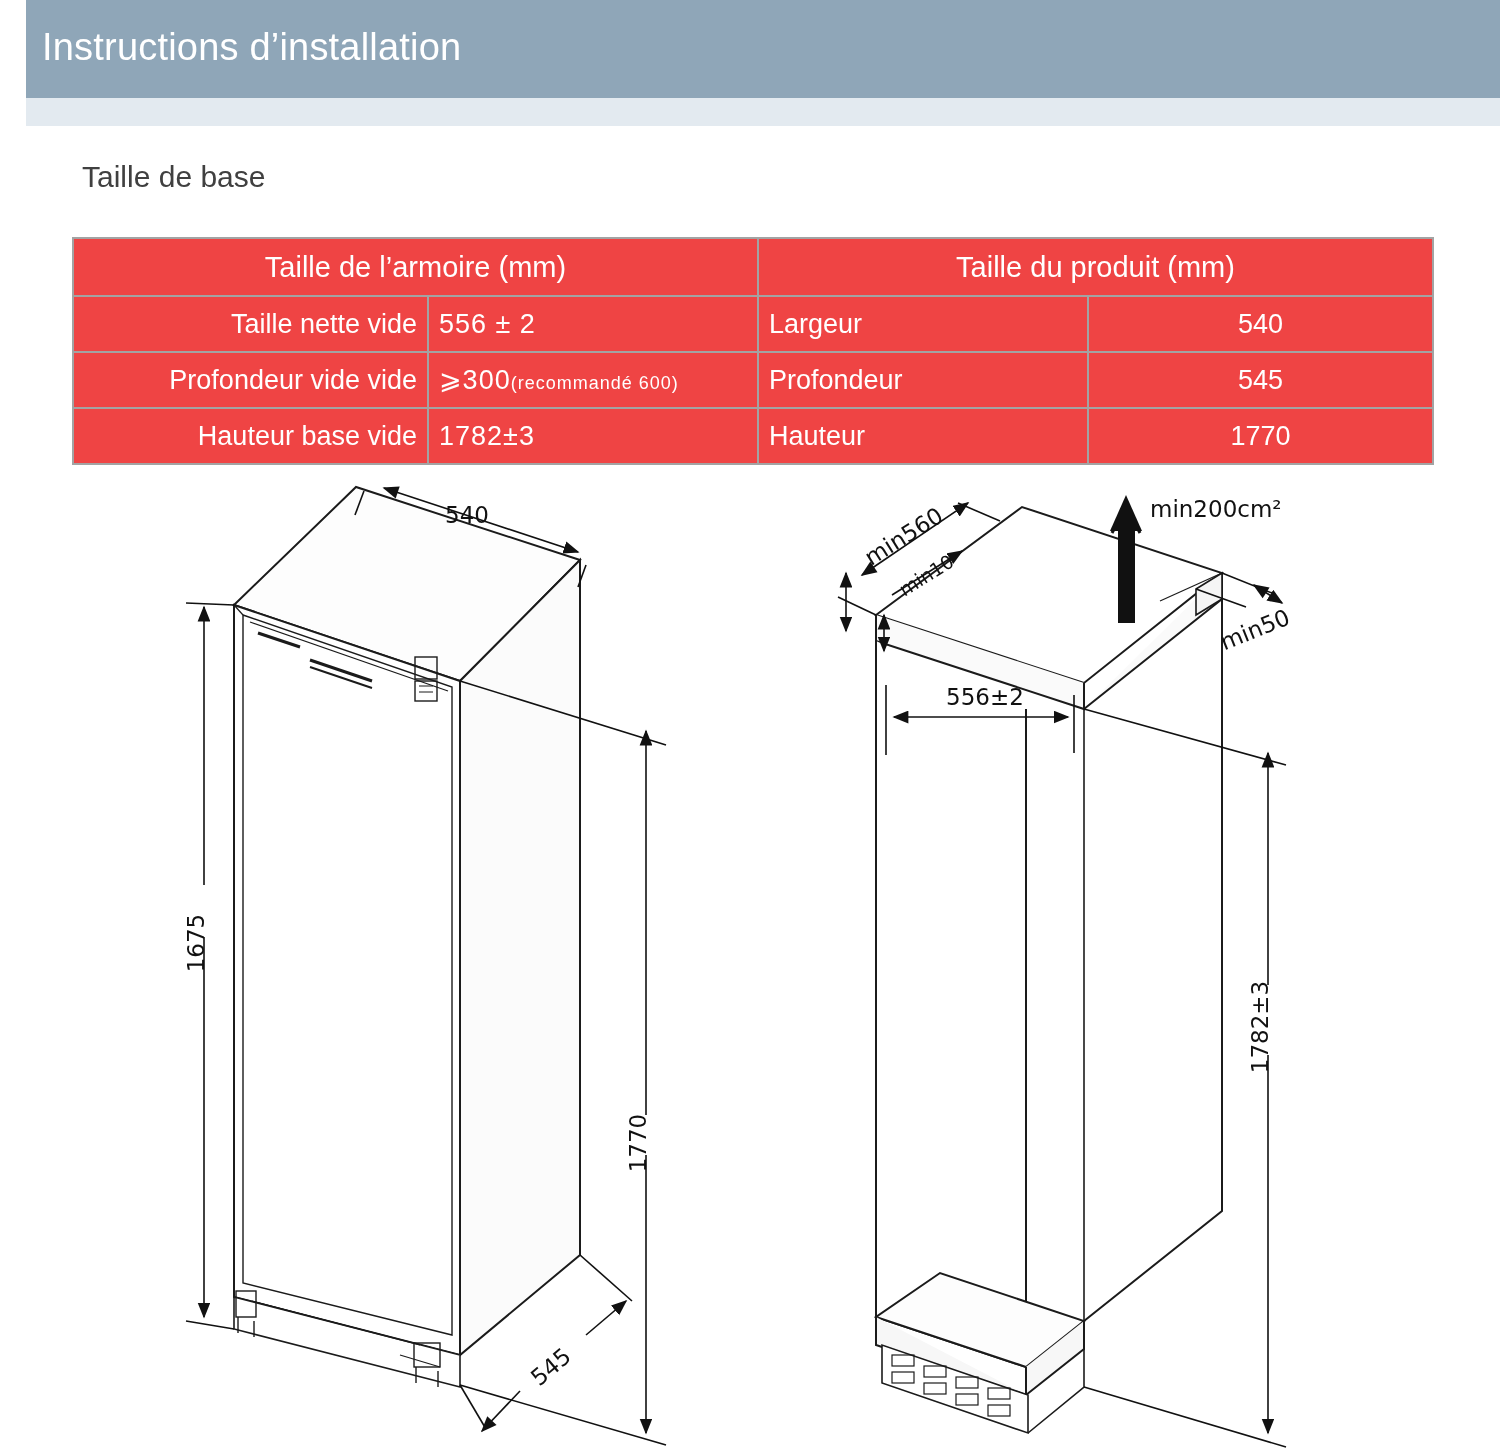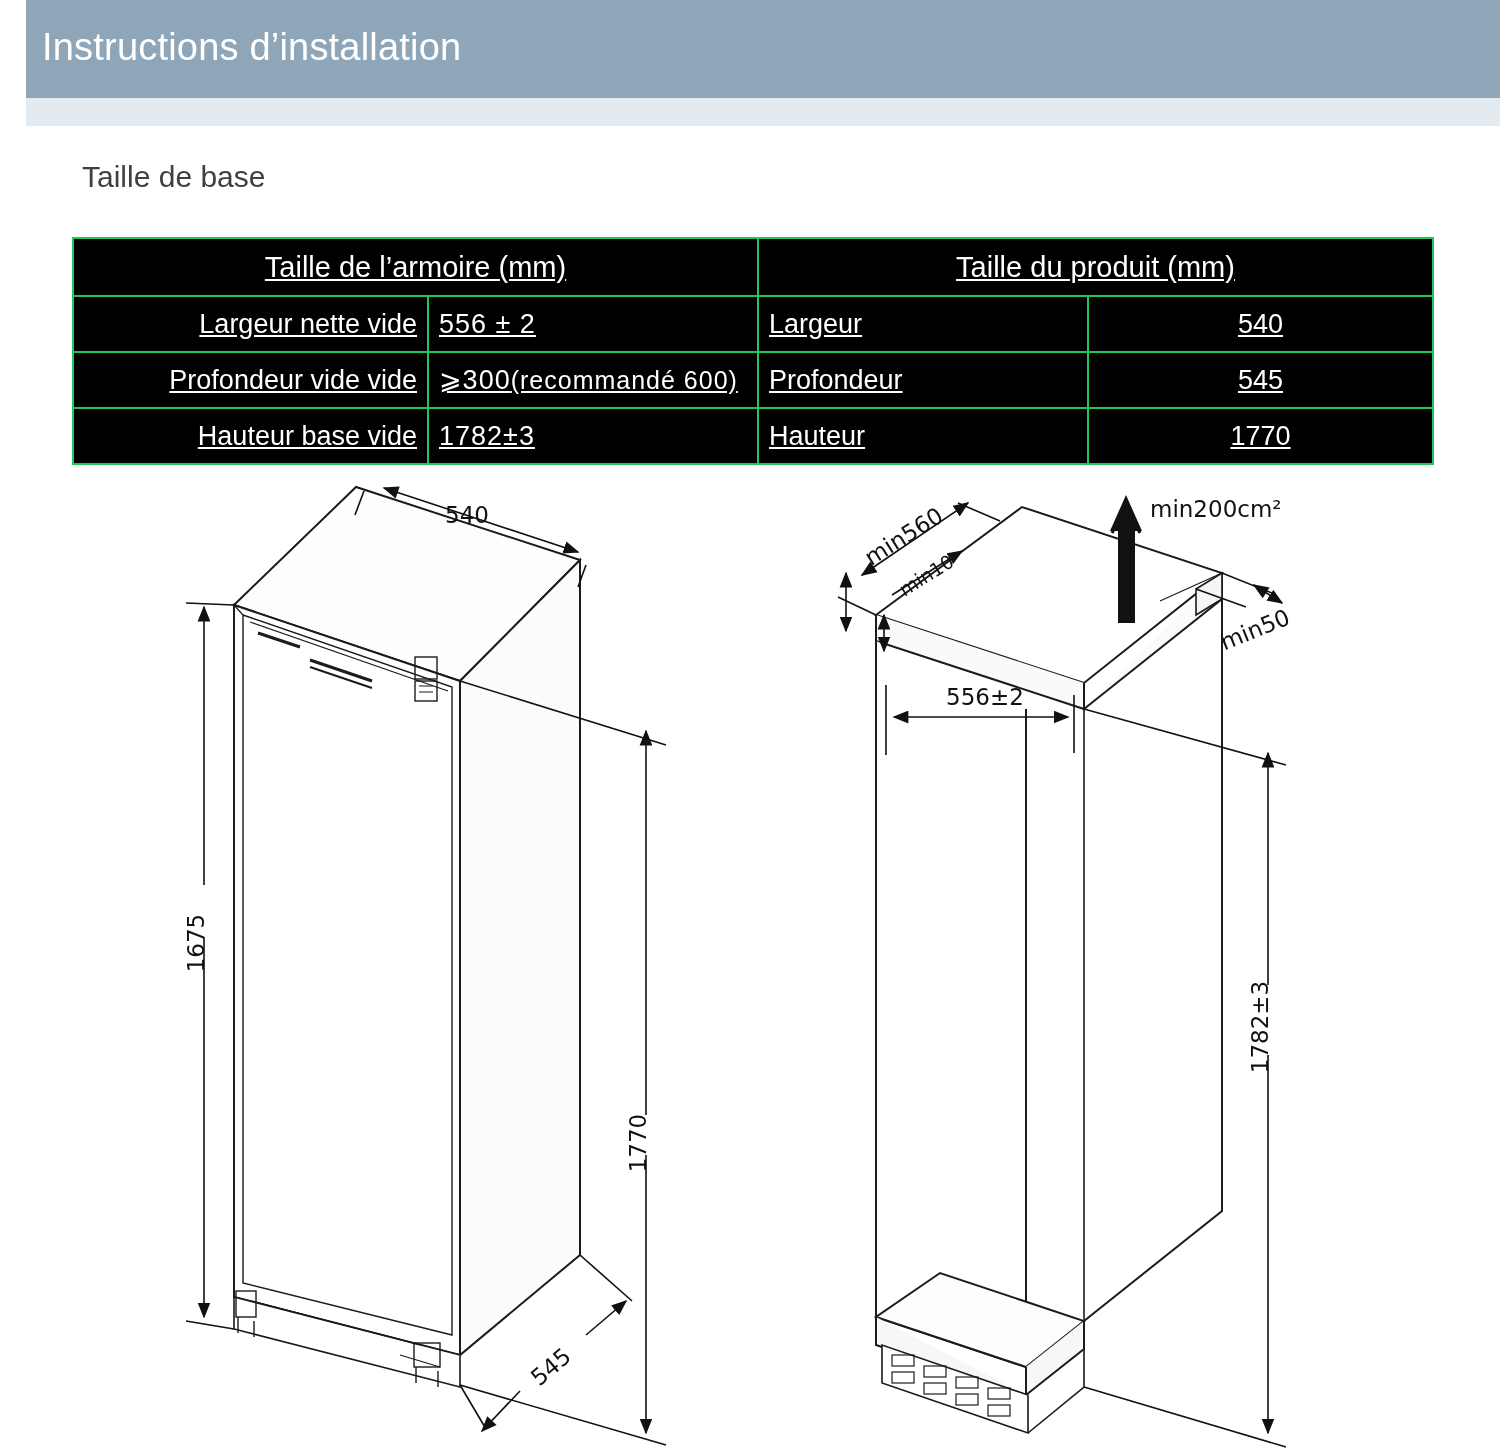--- a/index.html
+++ b/index.html
@@ -63,40 +63,39 @@
     left: 72px; top: 237px;
     width: 1360px;
     border-collapse: collapse;
   }
   table.spec {
     width: 1360px;
     border-collapse: collapse;
     table-layout: fixed;
   }
   table.spec td, table.spec th {
-    background: #000000;
+    background: #ef4444;
     color: #ffffff;
-    border: 2px solid #22c55e;
+    border: 2px solid #a3a3a3;
     font-weight: normal;
     height: 56px;
     padding: 0 10px;
     font-size: 27px;
     vertical-align: middle;
-    text-decoration: underline;
   }
   table.spec th {
     text-align: center;
     font-size: 29px;
     height: 58px;
   }
   .cell-label-right { text-align: right; }
   .cell-label-left  { text-align: left; padding-left: 22px; }
   .cell-center      { text-align: center; }
   .cell-value-left  { text-align: left; padding-left: 16px; letter-spacing: 1px; margin-left: 48px; }
-  .sub-note { font-size: 25px; }
+  .sub-note { font-size: 18px; }
 
   
   .draw {
     position: absolute;
     left: 0; top: 455px;
     width: 1500px; height: 998px;
   }
   .dimtext {
     font-family: "DejaVu Sans", sans-serif;
     font-size: 23px;
@@ -130,21 +129,21 @@
         <col style="width:345px">
       </colgroup>
       <thead>
         <tr>
           <th colspan="2">Taille de l’armoire (mm)</th>
           <th colspan="2">Taille du produit (mm)</th>
         </tr>
       </thead>
       <tbody>
         <tr>
-          <td class="cell-label-right">Largeur nette vide</td>
+          <td class="cell-label-right">Taille nette vide</td>
           <td class="cell-value-left">556 ± 2</td>
           <td class="cell-label-left">Largeur</td>
           <td class="cell-center">540</td>
         </tr>
         <tr>
           <td class="cell-label-right">Profondeur vide vide</td>
           <td class="cell-value-left">
             <span>⩾300</span><span class="sub-note">(recommandé 600)</span>
           </td>
           <td class="cell-label-left">Profondeur</td>

